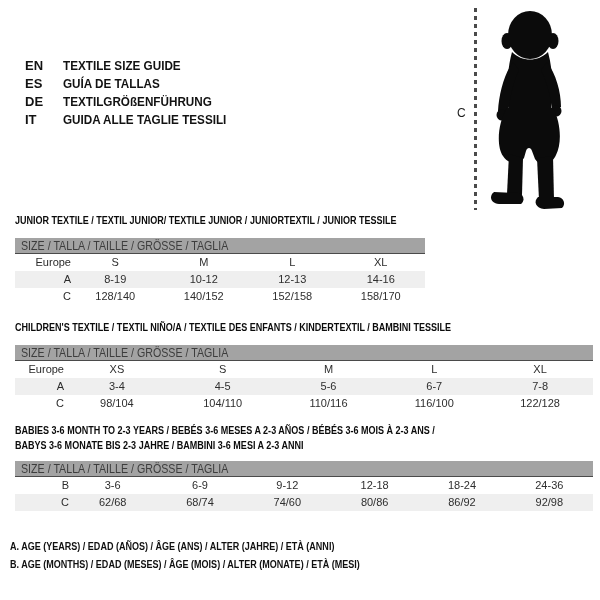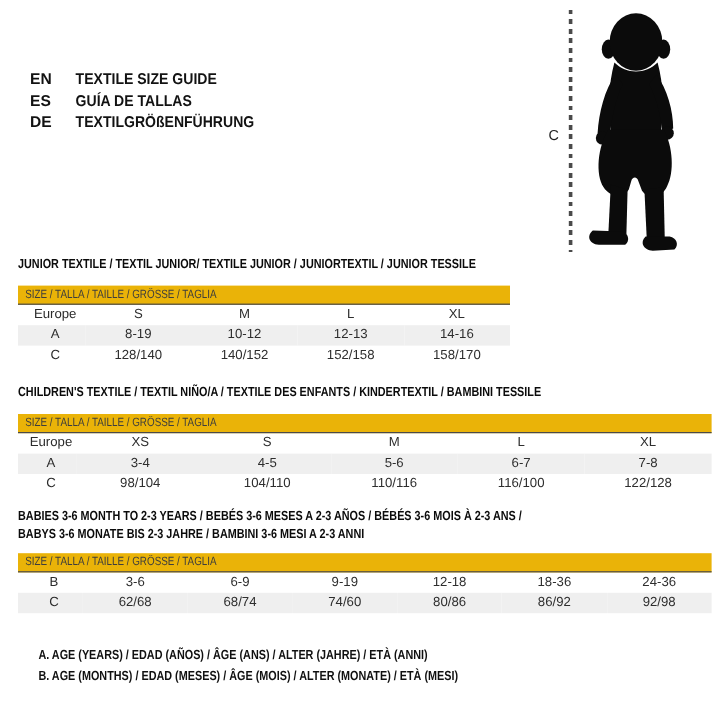--- a/index.html
+++ b/index.html
@@ -31,54 +31,58 @@
   .title1{top:213px;}
   .title2{top:320px;}
   .title3{top:423px;}
 
   
   .tblock{left:15px;}
   .tb1{top:238px;width:410px;}
   .tb2{top:345px;width:578px;}
   .tb3{top:461px;width:578px;}
   .size-bar{
-    height:15px;line-height:15px;background:#eab308;color:#3d3d3d;
-    font-size:10px;padding-left:6px;border-bottom:1px solid #4a4a4a;
+    height:15px;line-height:15px;background:#a3a3a3;color:#3d3d3d;
+    font-size:13px;padding-left:6px;border-bottom:1px solid #4a4a4a;
     overflow:hidden;
   }
   table.sz{border-collapse:collapse;table-layout:fixed;width:100%;}
   table.sz td{
     height:17px;font-size:11px;color:#2e2e2e;text-align:center;
     padding:0;vertical-align:middle;line-height:17px;
   }
-  table.sz td.lab{text-align:center;padding-left:6px;color:#2b2b2b;}
+  table.sz td.lab{text-align:right;padding-left:6px;color:#2b2b2b;}
   .tb1 td.lab{width:50px;}
   .tb2 td.lab{width:43px;}
   .tb3 td.lab{width:48px;}
   table.sz tr.shaded td{background:#efefef;}
 
   
-  .footnotes{left:32px;top:538px;}
+  .footnotes{left:10px;top:538px;}
   .foot-line{height:17.5px;line-height:17.5px;font-size:11px;font-weight:bold;color:#101010;}
 </style>
 </head>
 <body>
 
 <div class="abs lang-block">
   <div class="lang-row">
     <span class="lang-code">EN</span>
     <span class="lang-label"><span class="condL">TEXTILE SIZE GUIDE</span></span>
   </div>
   <div class="lang-row">
     <span class="lang-code">ES</span>
     <span class="lang-label"><span class="condL">GUÍA DE TALLAS</span></span>
   </div>
   <div class="lang-row">
     <span class="lang-code">DE</span>
     <span class="lang-label"><span class="condL">TEXTILGRÖßENFÜHRUNG</span></span>
+  </div>
+  <div class="lang-row">
+    <span class="lang-code">IT</span>
+    <span class="lang-label"><span class="condL">GUIDA ALLE TAGLIE TESSILI</span></span>
   </div>
 </div>
 
 <div class="abs dash-line"></div>
 <span class="abs fig-label">C</span>
 <svg class="abs baby-svg" width="88" height="202" viewBox="0 0 88 202" aria-hidden="true">
   <g fill="#0b0b0b">
     <ellipse cx="21" cy="33" rx="5.5" ry="8"></ellipse>
     <ellipse cx="67" cy="33" rx="5.5" ry="8"></ellipse>
     <ellipse cx="44" cy="27" rx="22" ry="24"></ellipse>
@@ -173,23 +177,23 @@
 <div class="abs tblock tb3">
   <div class="size-bar">
     <span class="cond">SIZE / TALLA / TAILLE / GRÖSSE / TAGLIA</span>
   </div>
   <table class="sz">
       <tbody>
         <tr>
           <td class="lab">B</td>
           <td>3-6</td>
           <td>6-9</td>
-          <td>9-19</td>
+          <td>9-12</td>
           <td>12-18</td>
-          <td>18-36</td>
+          <td>18-24</td>
           <td>24-36</td>
         </tr>
         <tr class="shaded">
           <td class="lab">C</td>
           <td>62/68</td>
           <td>68/74</td>
           <td>74/60</td>
           <td>80/86</td>
           <td>86/92</td>
           <td>92/98</td>

